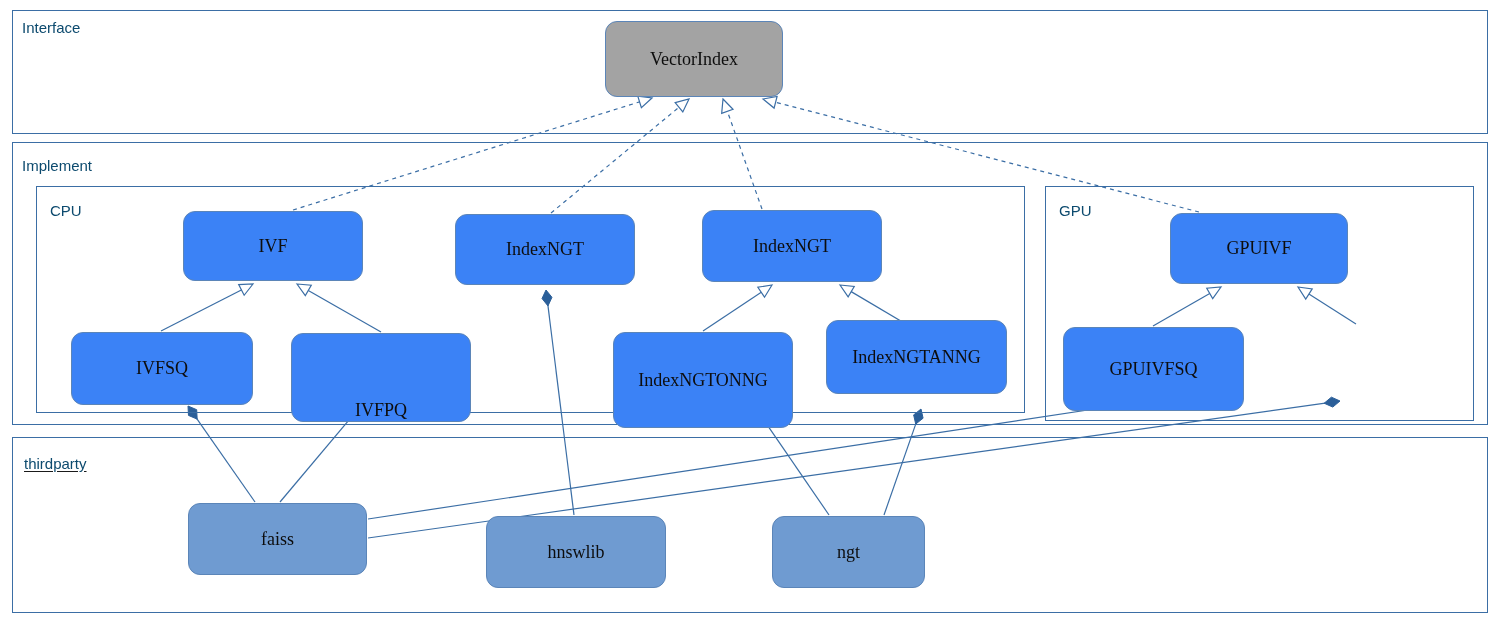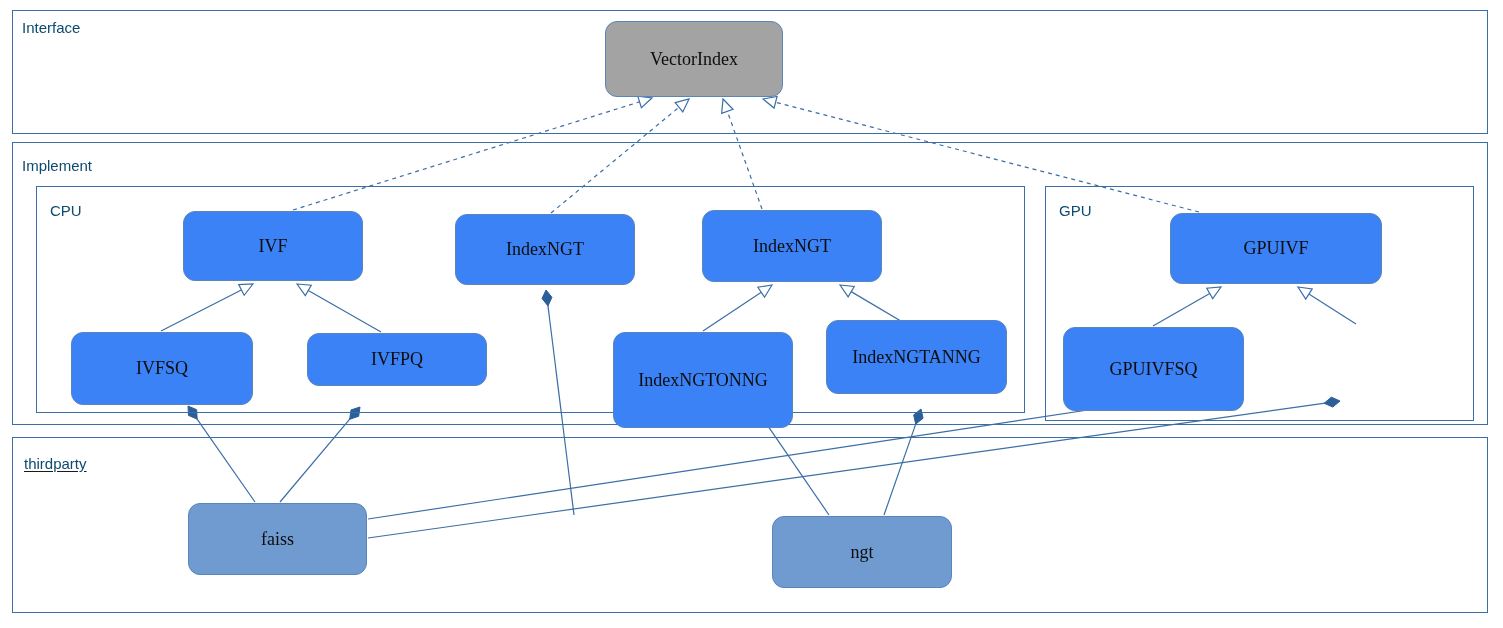--- a/index.html
+++ b/index.html
@@ -134,37 +134,40 @@
     </div>
     <div class="node impl" style="left: 183px; top: 211px; width: 180px; height: 70px;">
       <span>IVF</span>
     </div>
     <div class="node impl" style="left: 455px; top: 214px; width: 180px; height: 71px;">
       <span>IndexNGT</span>
     </div>
     <div class="node impl" style="left: 702px; top: 210px; width: 180px; height: 72px;">
       <span>IndexNGT</span>
     </div>
-    <div class="node impl" style="left: 1170px; top: 213px; width: 212px; height: 71px;">
+    <div class="node impl" style="left: 1170px; top: 213px; width: 178px; height: 71px;">
       <span>GPUIVF</span>
     </div>
     <div class="node impl" style="left: 71px; top: 332px; width: 182px; height: 73px;">
       <span>IVFSQ</span>
     </div>
-    <div class="node impl" style="left: 307px; top: 333px; width: 180px; height: 53px;">
+    <div class="node impl" style="left: 291px; top: 333px; width: 180px; height: 89px; align-items: flex-end;">
       <span>IVFPQ</span>
     </div>
     <div class="node impl" style="left: 613px; top: 332px; width: 180px; height: 96px;">
       <span>IndexNGTONNG</span>
     </div>
     <div class="node impl" style="left: 826px; top: 320px; width: 181px; height: 74px;">
       <span>IndexNGTANNG</span>
     </div>
     <div class="node impl" style="left: 1063px; top: 327px; width: 181px; height: 84px;">
       <span>GPUIVFSQ</span>
     </div>
     <div class="node third" style="left: 188px; top: 503px; width: 179px; height: 72px;">
       <span>faiss</span>
     </div>
-    <div class="node third" style="left: 772px; top: 516px; width: 180px; height: 72px;">
+    <div class="node third" style="left: 486px; top: 516px; width: 180px; height: 72px;">
+      <span>hnswlib</span>
+    </div>
+    <div class="node third" style="left: 772px; top: 516px; width: 153px; height: 72px;">
       <span>ngt</span>
     </div>
   </div>
 
 </body></html>

